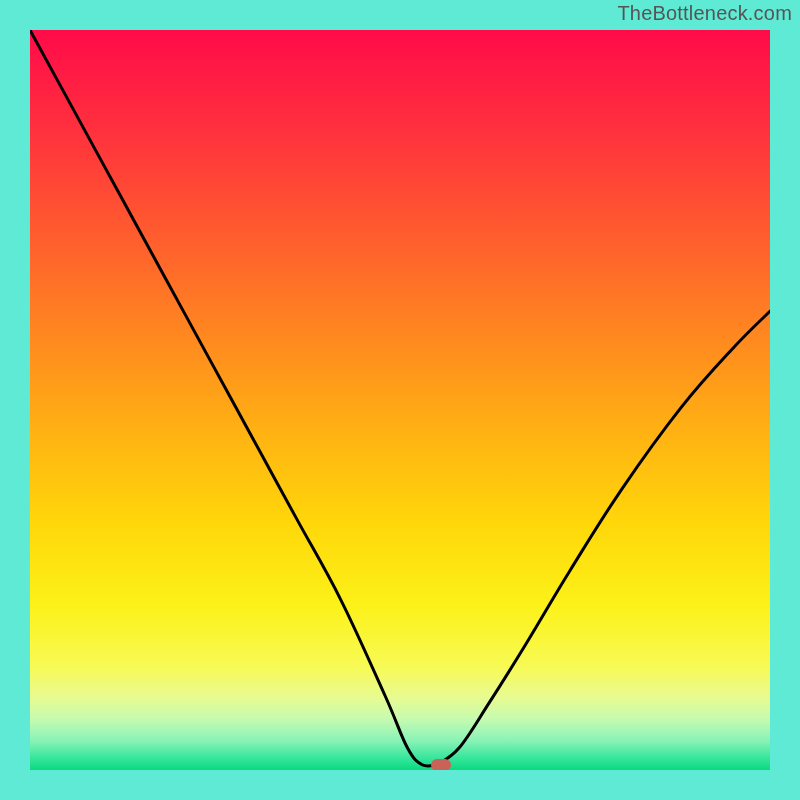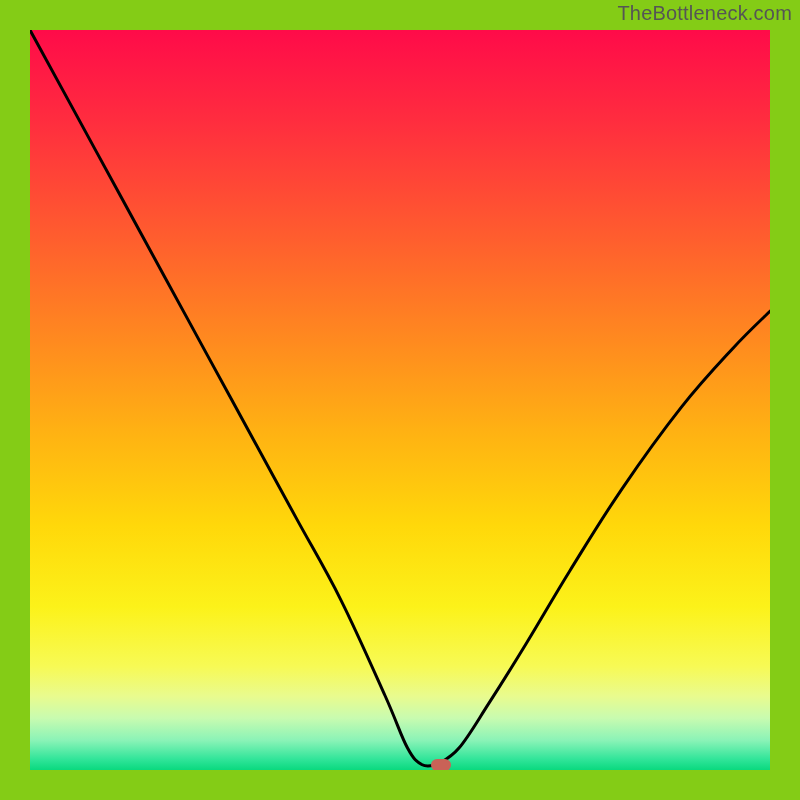--- a/index.html
+++ b/index.html
@@ -8,21 +8,21 @@
     width: 800px;
     height: 800px;
     background: #000;
     overflow: hidden;
     font-family: Arial, Helvetica, sans-serif;
   }
   .container {
     position: relative;
     width: 800px;
     height: 800px;
-    background: #84cc16;
+    background: #5eead4;
   }
   .watermark {
     position: absolute;
     top: 2px;
     right: 8px;
     color: #555;
     font-size: 20px;
     font-weight: 500;
     letter-spacing: 0.2px;
     z-index: 5;

